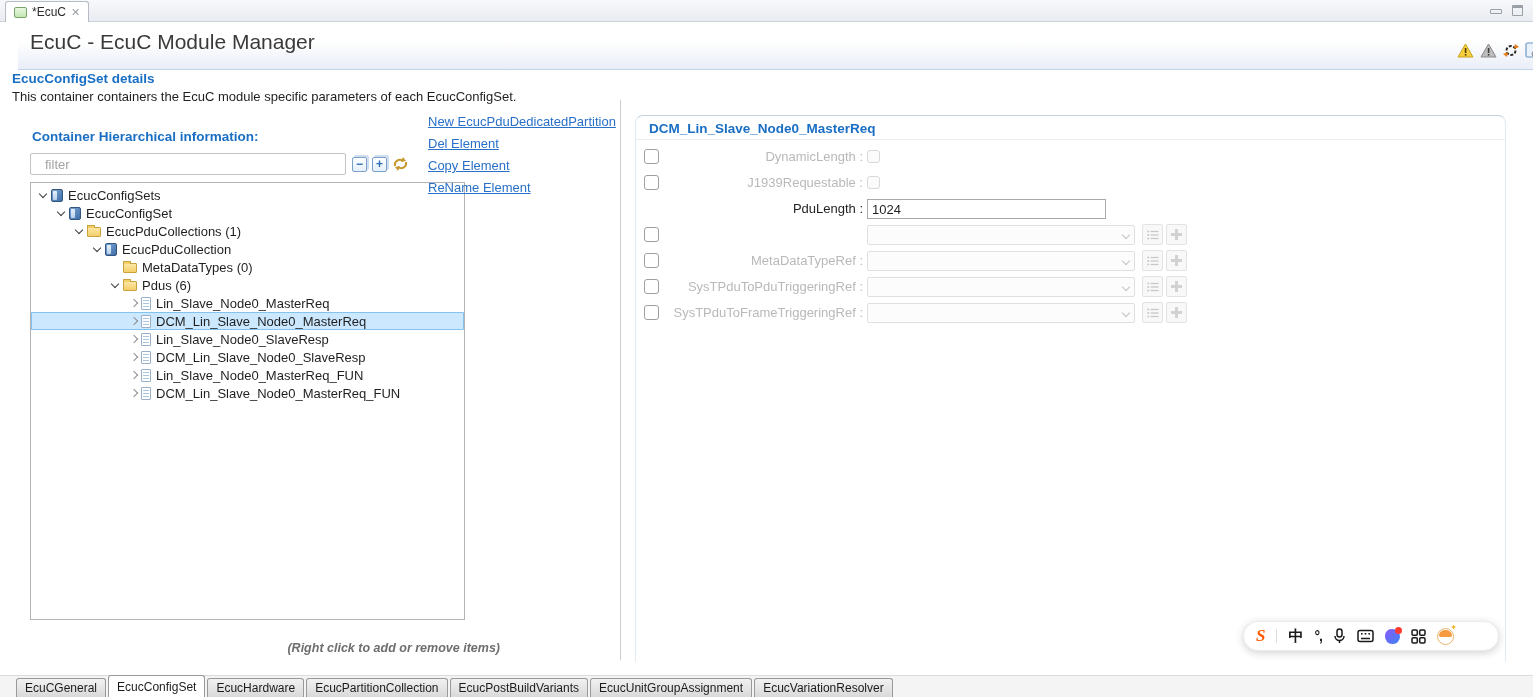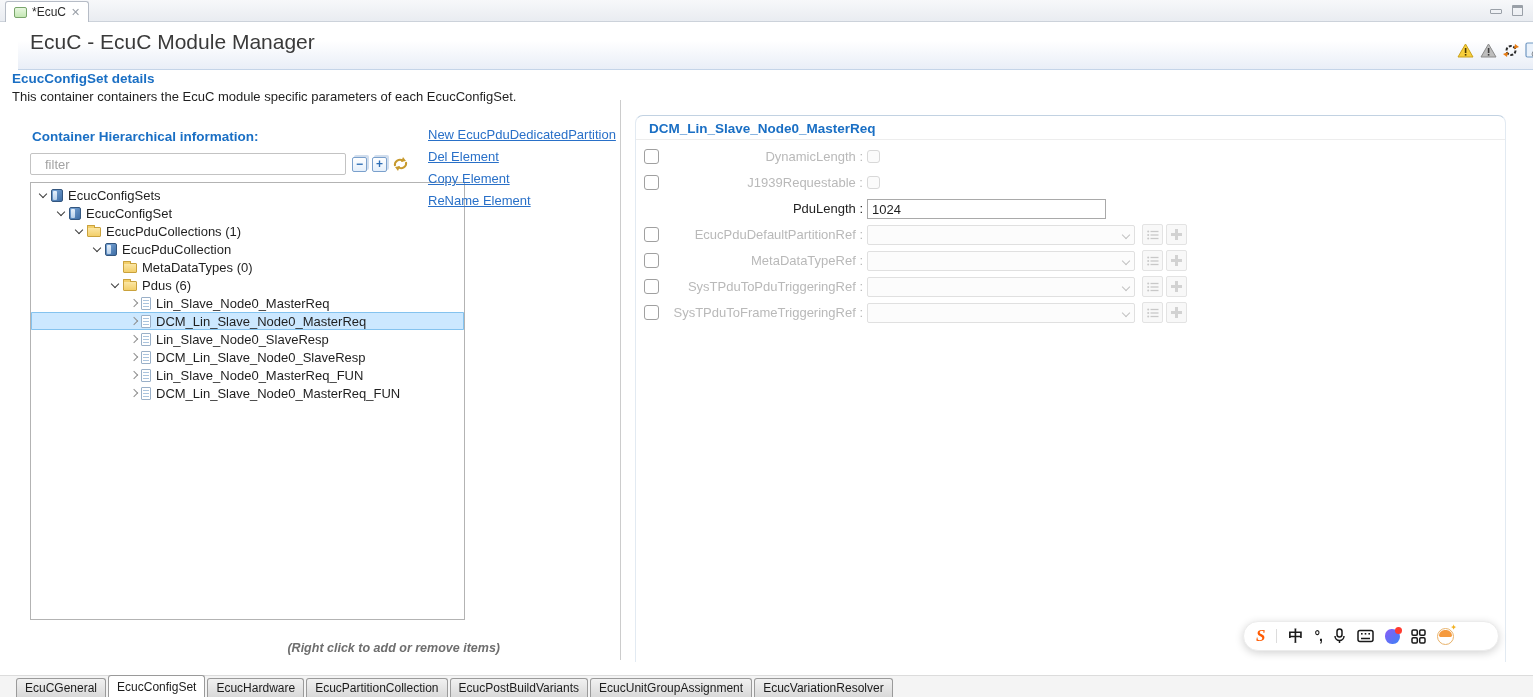--- a/index.html
+++ b/index.html
@@ -58,21 +58,21 @@
   .ticon.folder::before { content:""; position:absolute; top:-3px; left:-1px; width:6px; height:2px;
     background:#f3cf6a; border:1px solid #caa23c; border-bottom:none; border-radius:1px 1px 0 0; }
   .ticon.document { width:10px; height:13px; background:#fff; border:1px solid #9ab0c8;
     border-radius:1px; position:relative; }
   .ticon.document::before { content:""; position:absolute; left:1px; right:1px; top:2px; height:9px;
     background:repeating-linear-gradient(#aac4de 0 1px, transparent 1px 3px); }
   .tlabel { white-space:nowrap; }
   .left-hint { position:absolute; left:30px; top:641px; width:470px; text-align:right;
     font-size:12.5px; font-style:italic; font-weight:bold; color:#6e6e6e; }
   
-  .actions { position:absolute; left:428px; top:127px; display:flex; flex-direction:column; gap:7px;justify-content:center; }
+  .actions { position:absolute; left:428px; top:114px; display:flex; flex-direction:column; gap:7px;justify-content:center; }
   .action-link { font-size:13px; color:#2970c8; text-decoration:underline; cursor:pointer; white-space:nowrap; }
   
   .vdivider { position:absolute; left:620px; top:100px; width:1px; height:560px; background:#cccccc; }
   
   .detail-panel { position:absolute; left:635px; top:115px; width:871px; height:547px;
     border:1px solid #e2eaf2; border-top:1px solid #c2d2e2; border-bottom:none;
     border-radius:8px 8px 0 0; background:#fff; }
   .detail-titlebar { height:24px; border-bottom:1px solid #ededed; }
   .detail-title { position:absolute; left:13px; top:5px; font-size:13.5px; font-weight:bold; color:#1a6fc4; }
   .param-rows { position:absolute; left:0; top:28px; width:100%; }
@@ -272,21 +272,20 @@
           <span class="lead-cb"></span>
           <span class="plabel">J1939Requestable :</span>
           <span class="dis-cb"></span>
         </div>
         <div class="prow">
           <span class="plabel on">PduLength :</span>
           <input class="ptext" value="1024" style="">
         </div>
         <div class="prow">
           <span class="lead-cb"></span>
-          <span class="plabel">EcucPduDefaultPartitionRef :</span>
           <span class="combo">
             <span class="combo-chev"></span>
           </span>
           <span class="mini-btn b-list">
             <svg width="12" height="10">
               <g>
                 <circle cx="1.2" cy="1.5" r="1" fill="#c8c8c8"></circle>
                 <line x1="3.5" y1="1.5" x2="11.5" y2="1.5" stroke="#c8c8c8" stroke-width="1.3"></line>
                 <circle cx="1.2" cy="5" r="1" fill="#c8c8c8"></circle>
                 <line x1="3.5" y1="5" x2="11.5" y2="5" stroke="#c8c8c8" stroke-width="1.3"></line>

